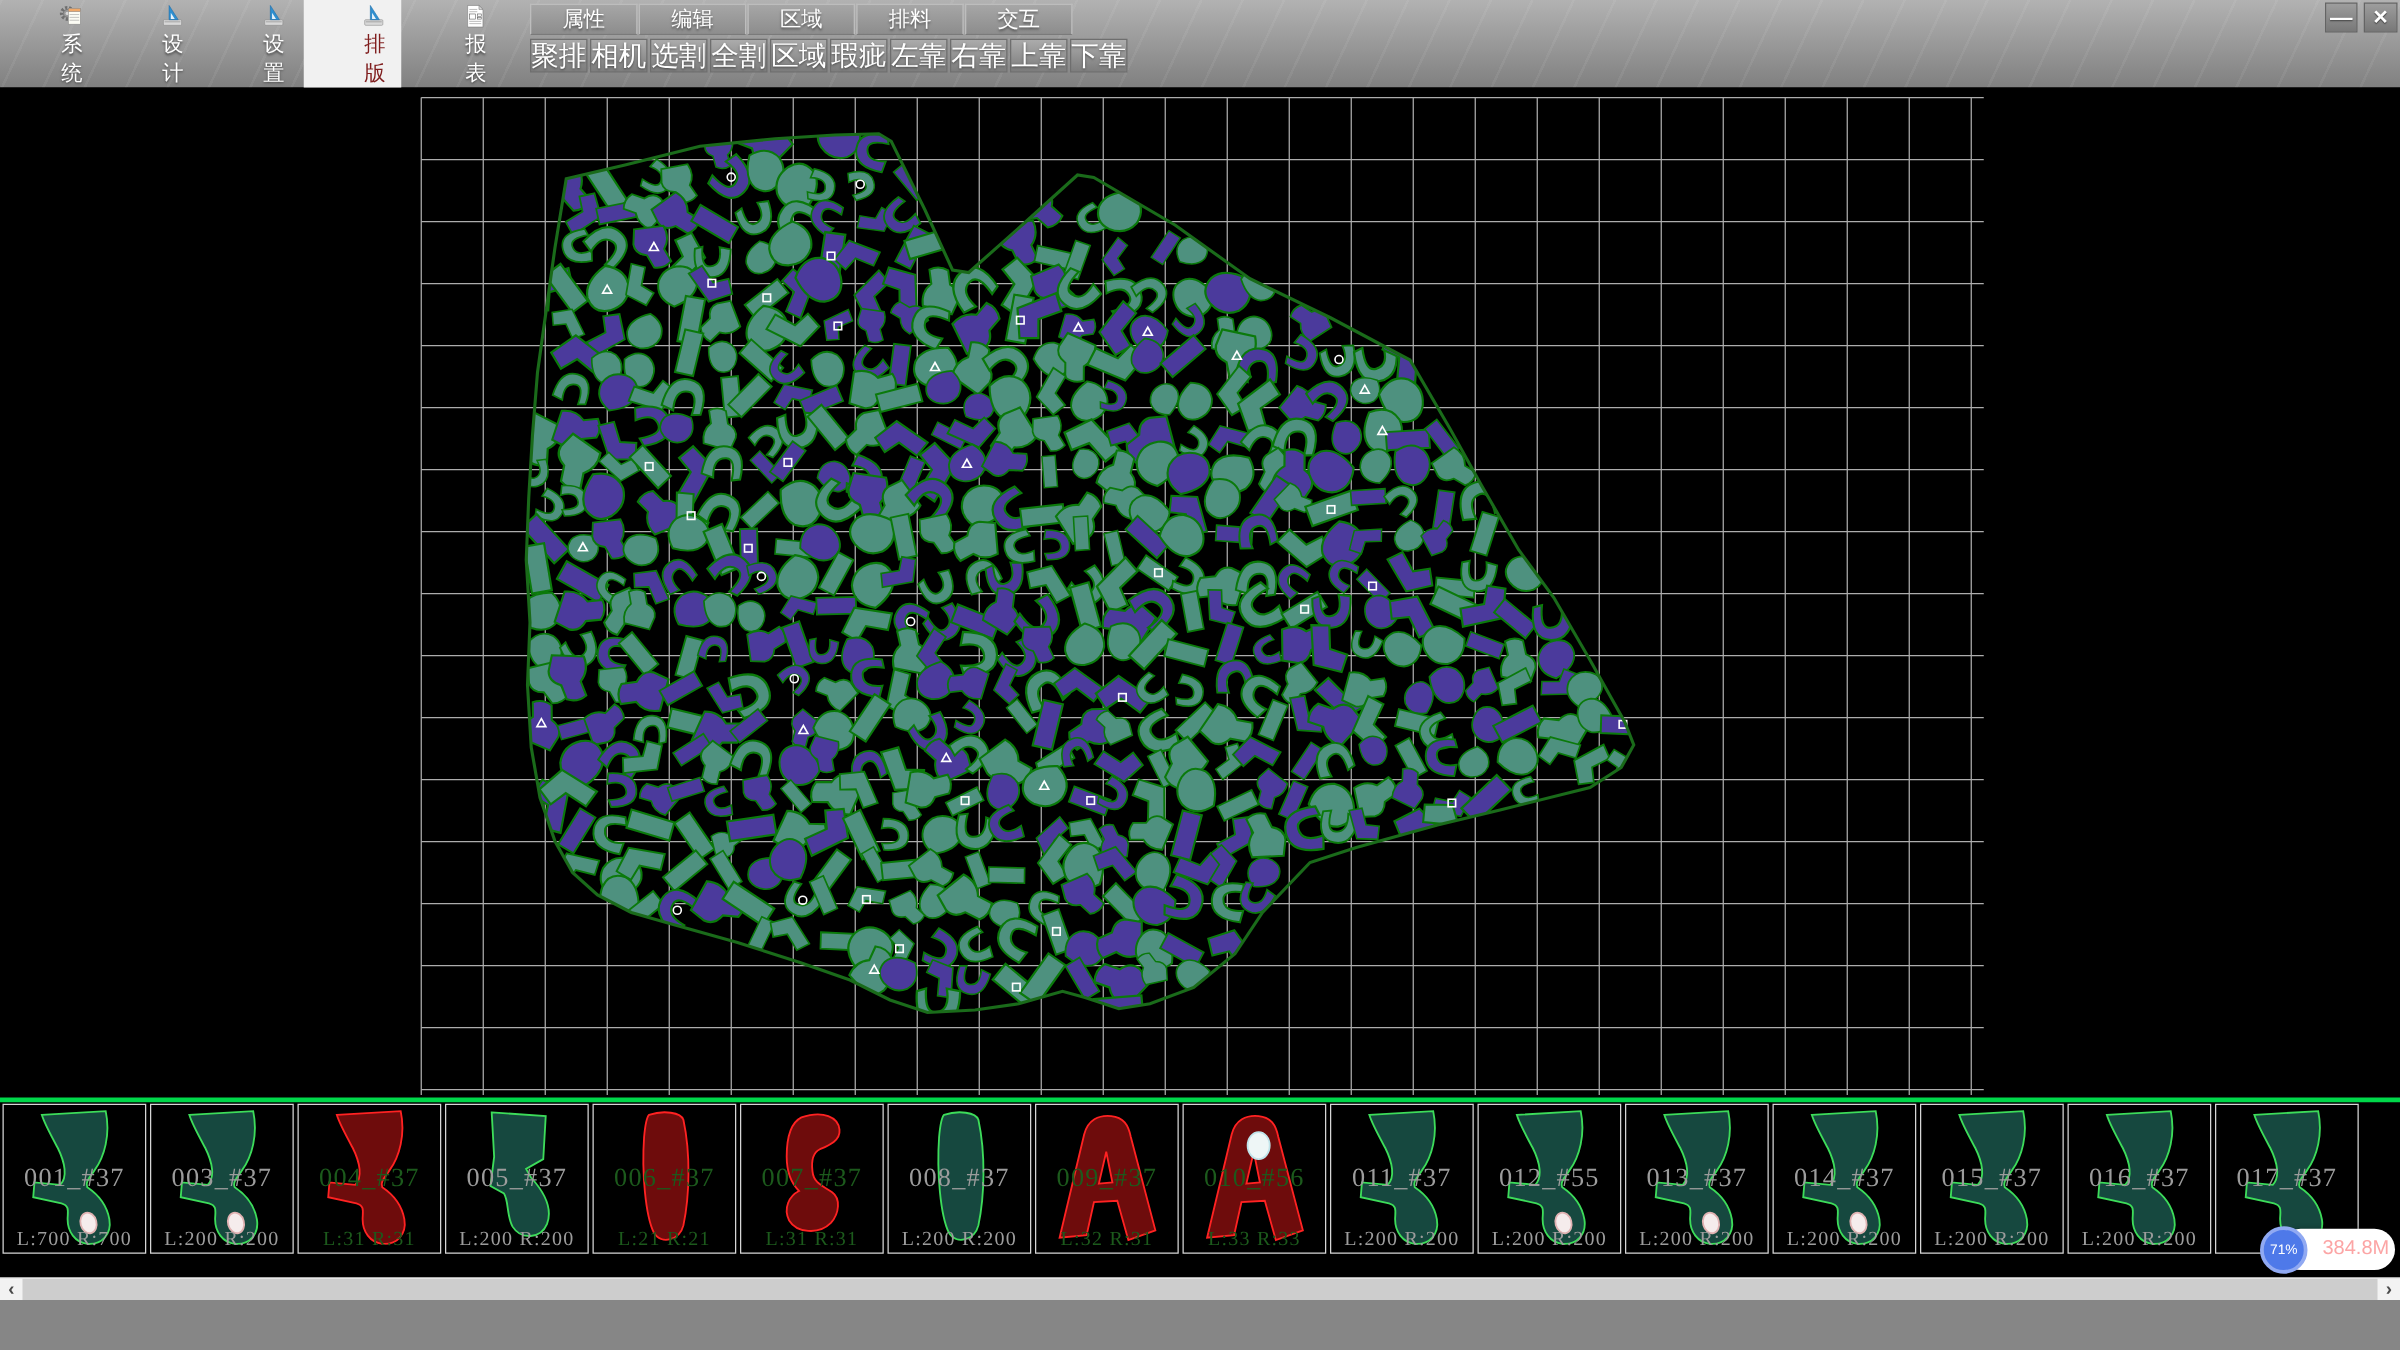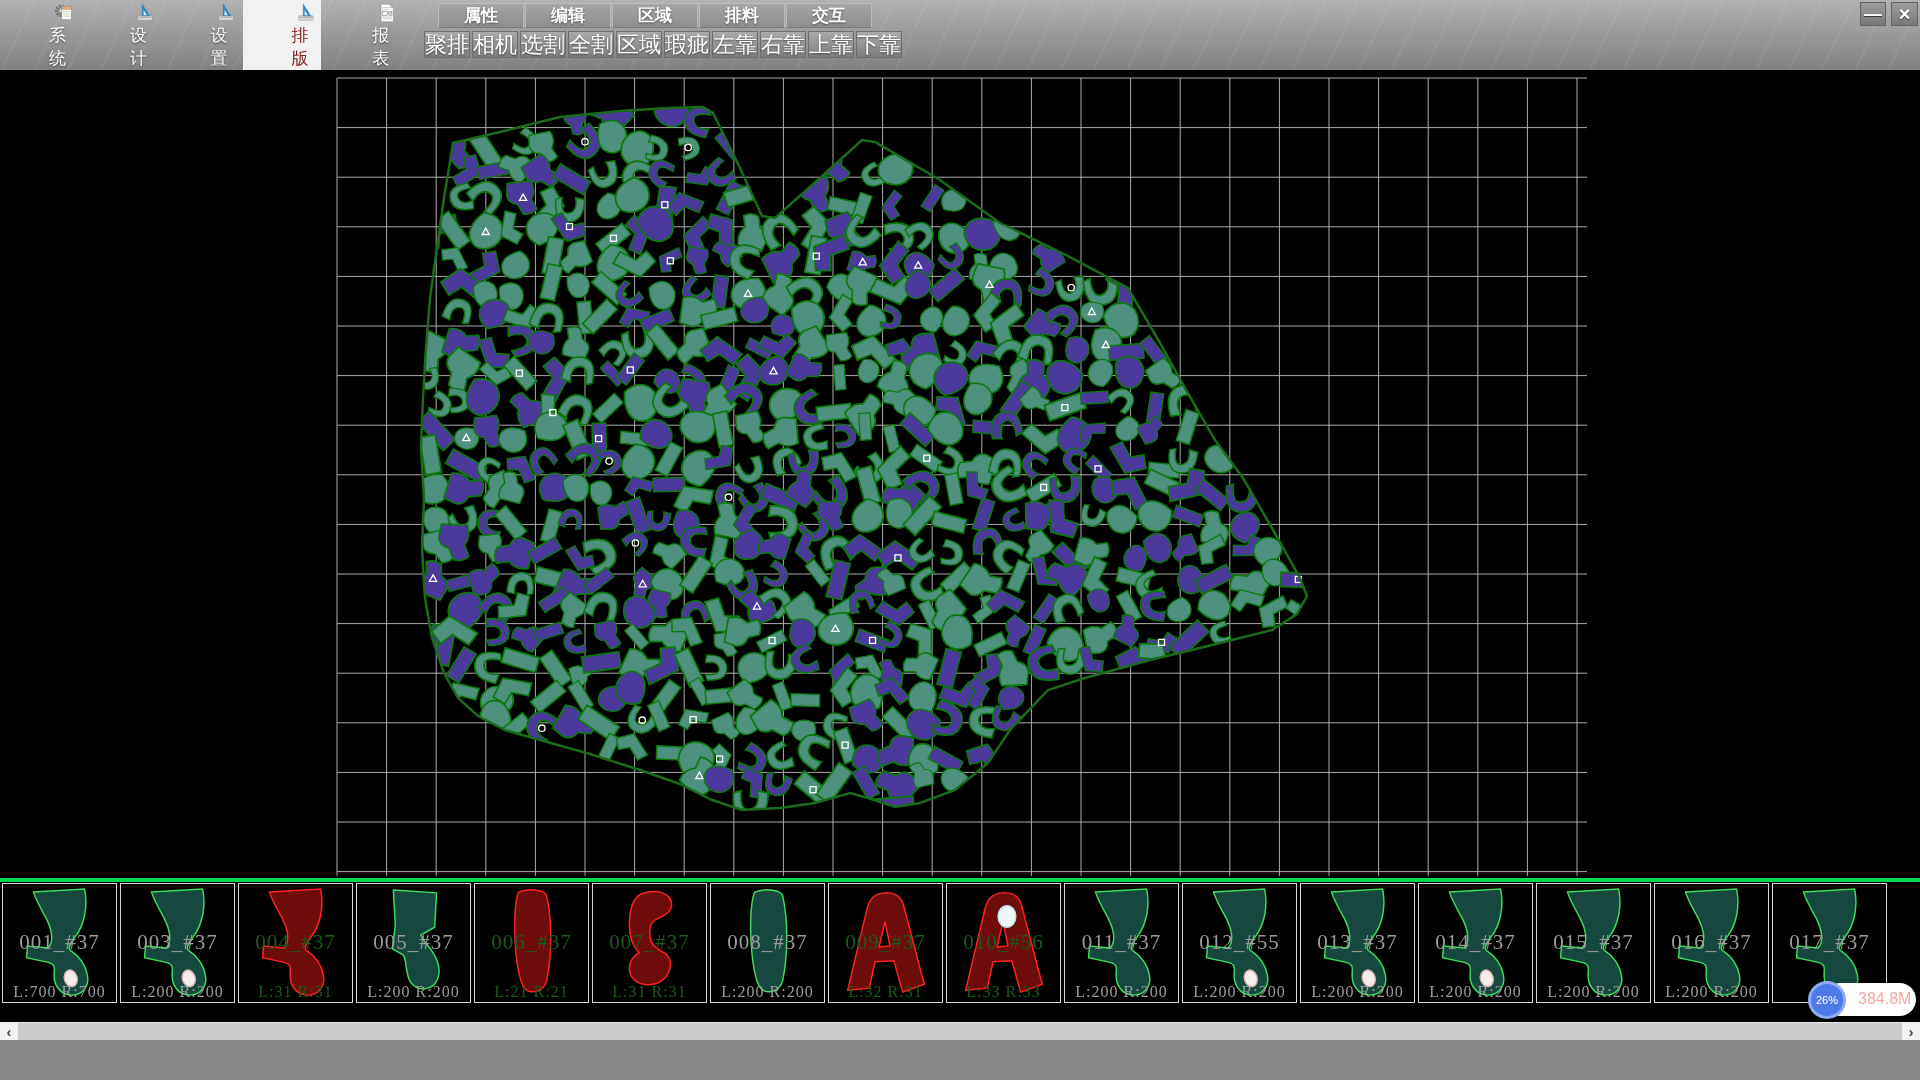--- a/index.html
+++ b/index.html
@@ -5,26 +5,26 @@
   html,body{margin:0;padding:0;}
   body{width:1920px;height:1080px;position:relative;overflow:hidden;background:#000;
        font-family:"Liberation Sans","DejaVu Sans",sans-serif;}
 
   
   .titlebar{position:absolute;left:0;top:0;width:1920px;height:70px;
     background:linear-gradient(#b2b2b2,#808080);}
   .titlebar::after{content:"";position:absolute;inset:0;pointer-events:none;
     background:repeating-linear-gradient(115deg,rgba(255,255,255,.06) 0 2px,transparent 2px 30px);}
   .app-btn{position:absolute;top:0;height:70px;width:78px;z-index:2;
-    display:flex;flex-direction:column;align-items:center;justify-content:flex-start;
+    display:flex;flex-direction:column;align-items:flex-end;justify-content:flex-start;
     padding-top:3px;box-sizing:border-box;cursor:default;padding-left:48px;}
   .app-btn .app-label{font-size:17px;color:#fff;text-shadow:0 1px 2px rgba(0,0,0,.55);margin-top:1px;}
   .app-btn.selected{background:#f1f1f1;}
   .app-btn.selected .app-label{color:#7f1d1d;text-shadow:none;font-family:Liberation Serif, serif;}
-  .menu-tabs{position:absolute;left:438px;top:3px;height:25px;display:flex;z-index:2;font-weight:bold;}
+  .menu-tabs{position:absolute;left:424px;top:3px;height:25px;display:flex;z-index:2;}
   .menu-tab{width:86px;height:25px;margin-right:1px;display:flex;align-items:center;justify-content:center;
     color:#fff;font-size:17px;text-shadow:0 1px 2px rgba(0,0,0,.45);
     background:linear-gradient(#a6a6a6,#8d8d8d);border:1px solid #bdbdbd;border-bottom-color:#7a7a7a;box-sizing:border-box;}
   .tool-row{position:absolute;left:424px;top:31px;height:27px;display:flex;z-index:2;}
   .tool-btn{width:46px;height:27px;margin-right:2px;display:flex;align-items:center;justify-content:center;
     color:#fff;font-size:22px;text-shadow:0 1px 2px rgba(0,0,0,.5);
     background:linear-gradient(#ababab,#7d7d7d);border:1px solid #6e6e6e;box-sizing:border-box;}
   .win-btn{position:absolute;top:2px;height:24px;z-index:3;display:flex;align-items:center;justify-content:center;
     background:linear-gradient(#9d9d9d,#787878);border:1px solid #646464;box-sizing:border-box;
     color:#fff;font-weight:bold;text-shadow:0 1px 1px #333;}
@@ -905,21 +905,21 @@
         <path d="M22,6 L74,3 C78,22 73,40 65,51 C61,57 57,61 59,65 C68,71 75,80 77,91 C79,103 71,112 59,111 C49,110 43,101 43,91 C43,85 45,80 38,78 L15,73 L16,61 L37,63 C43,57 41,45 35,33 C29,22 24,13 22,6 Z" fill="#16483f" stroke="#3ddc5a" stroke-width="1.5" fill-rule="evenodd"></path>
       </svg>
       <div class="name lbl-gray">017_#37</div>
       <div class="counts lbl-gray">L:2</div>
     </div>
   </div>
 
 <div class="badge">
   <div class="pill"></div>
   <div class="val">384.8M</div>
-  <div class="pct" id="badge-pct" style="background: rgb(78, 121, 233); border: 3px solid rgb(144, 169, 242);">26%</div>
+  <div class="pct" id="badge-pct" style="background: rgb(78, 121, 233); border: 3px solid rgb(144, 169, 242);">71%</div>
 </div>
 
 <div class="hscroll">
   <div class="scroll-btn" id="scroll-left">‹</div>
   <div class="scroll-btn" id="scroll-right">›</div>
 </div>
 
 <div class="statusbar"></div>
 
 </body></html>

